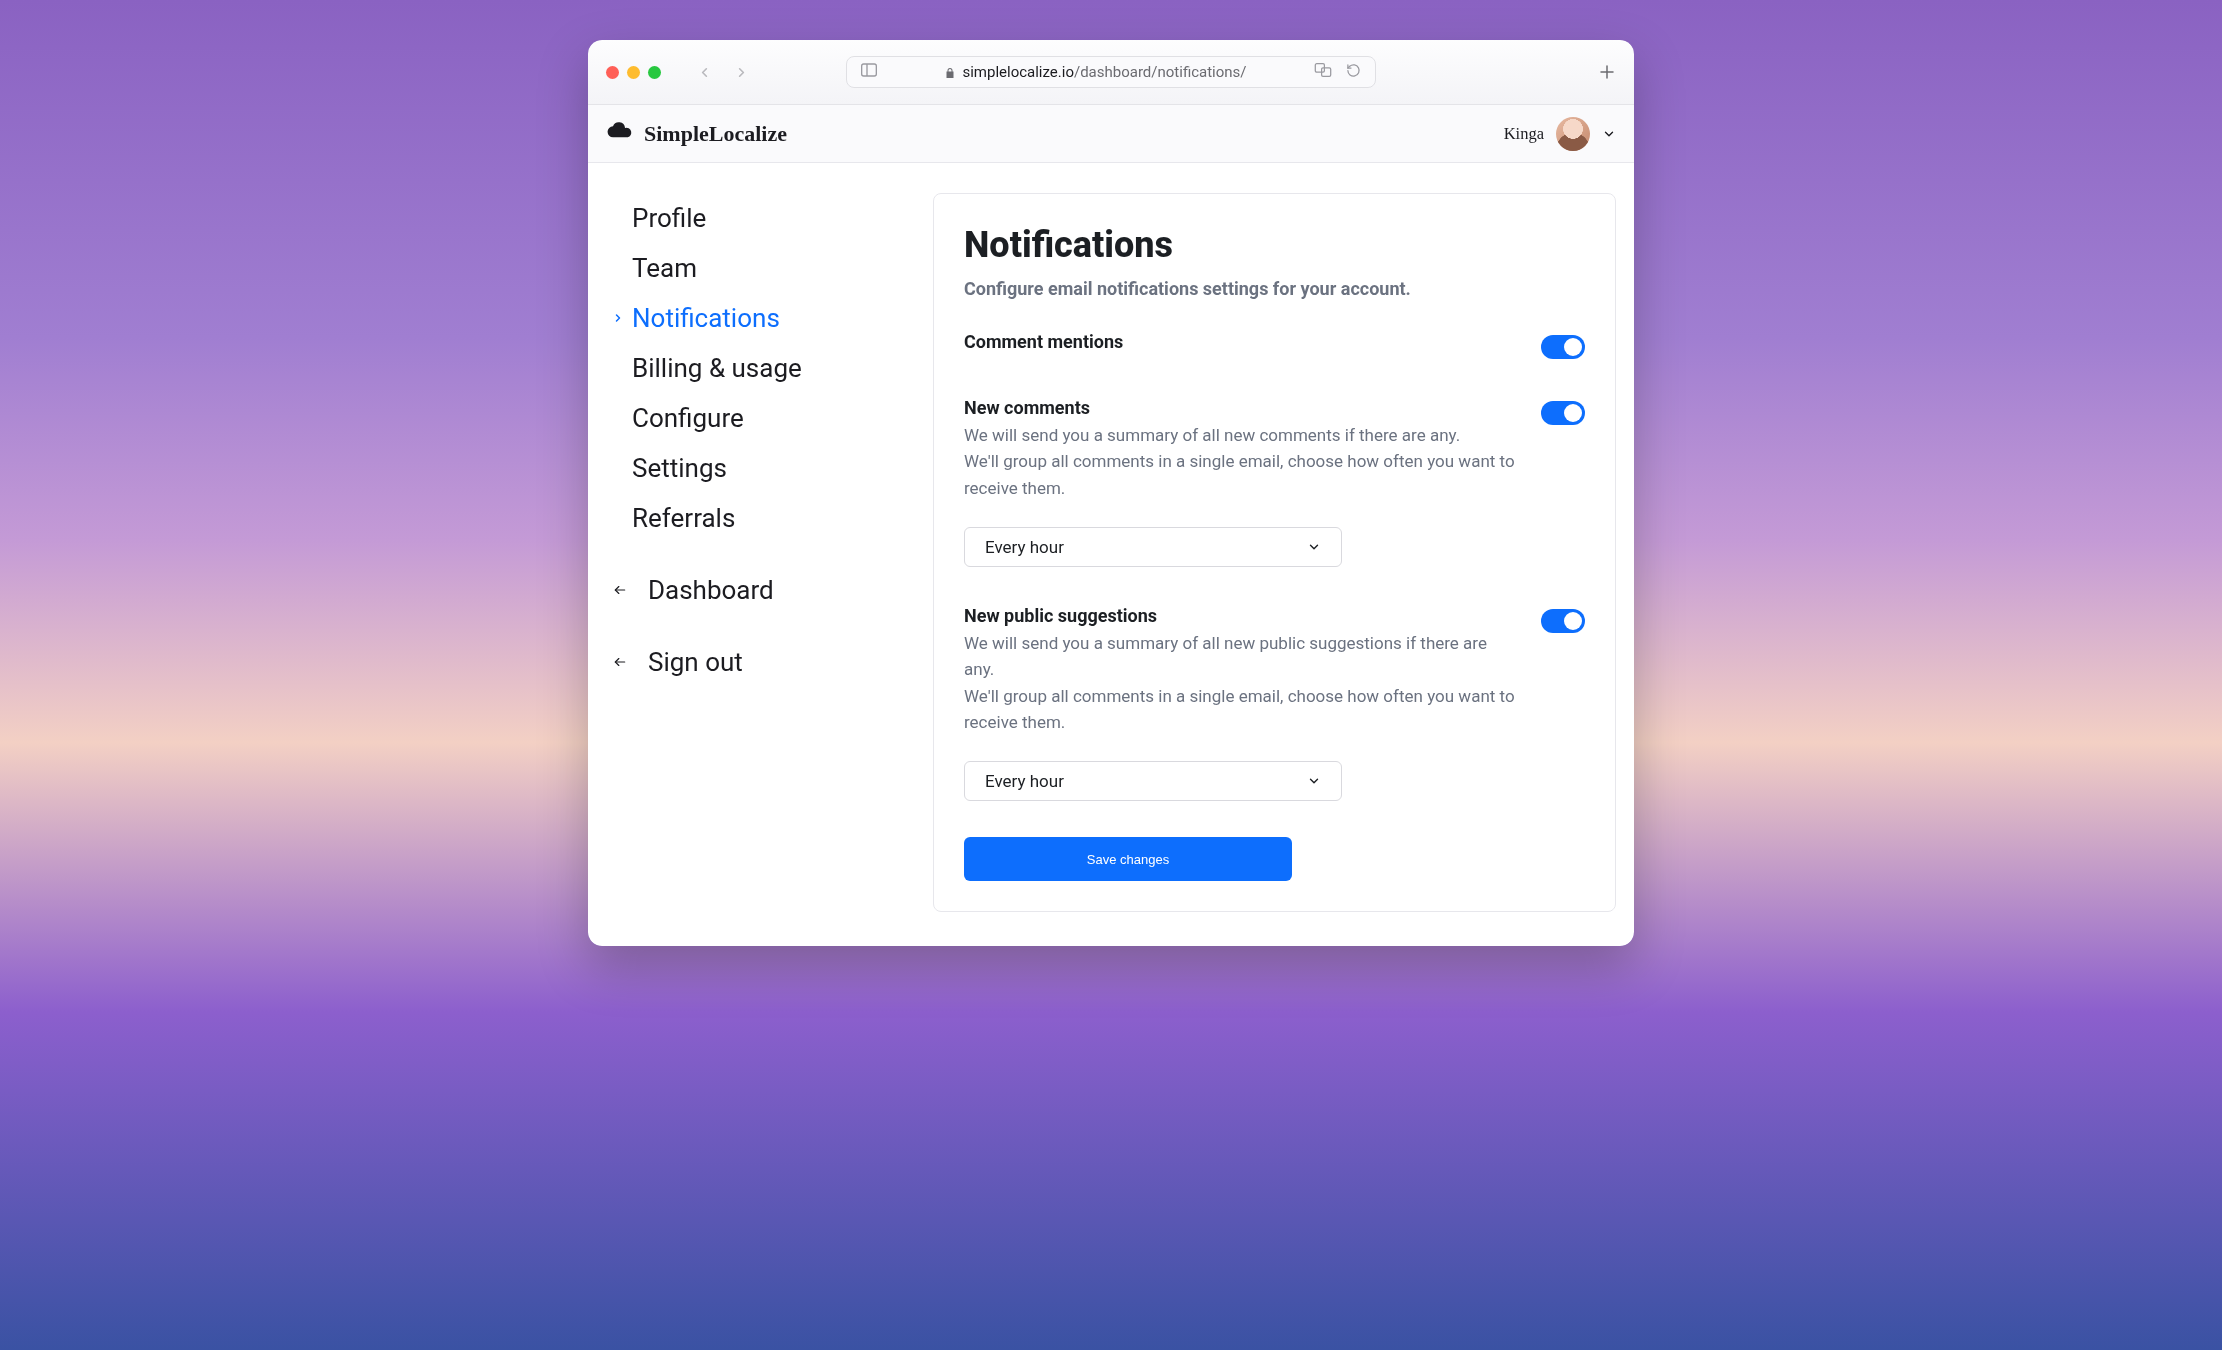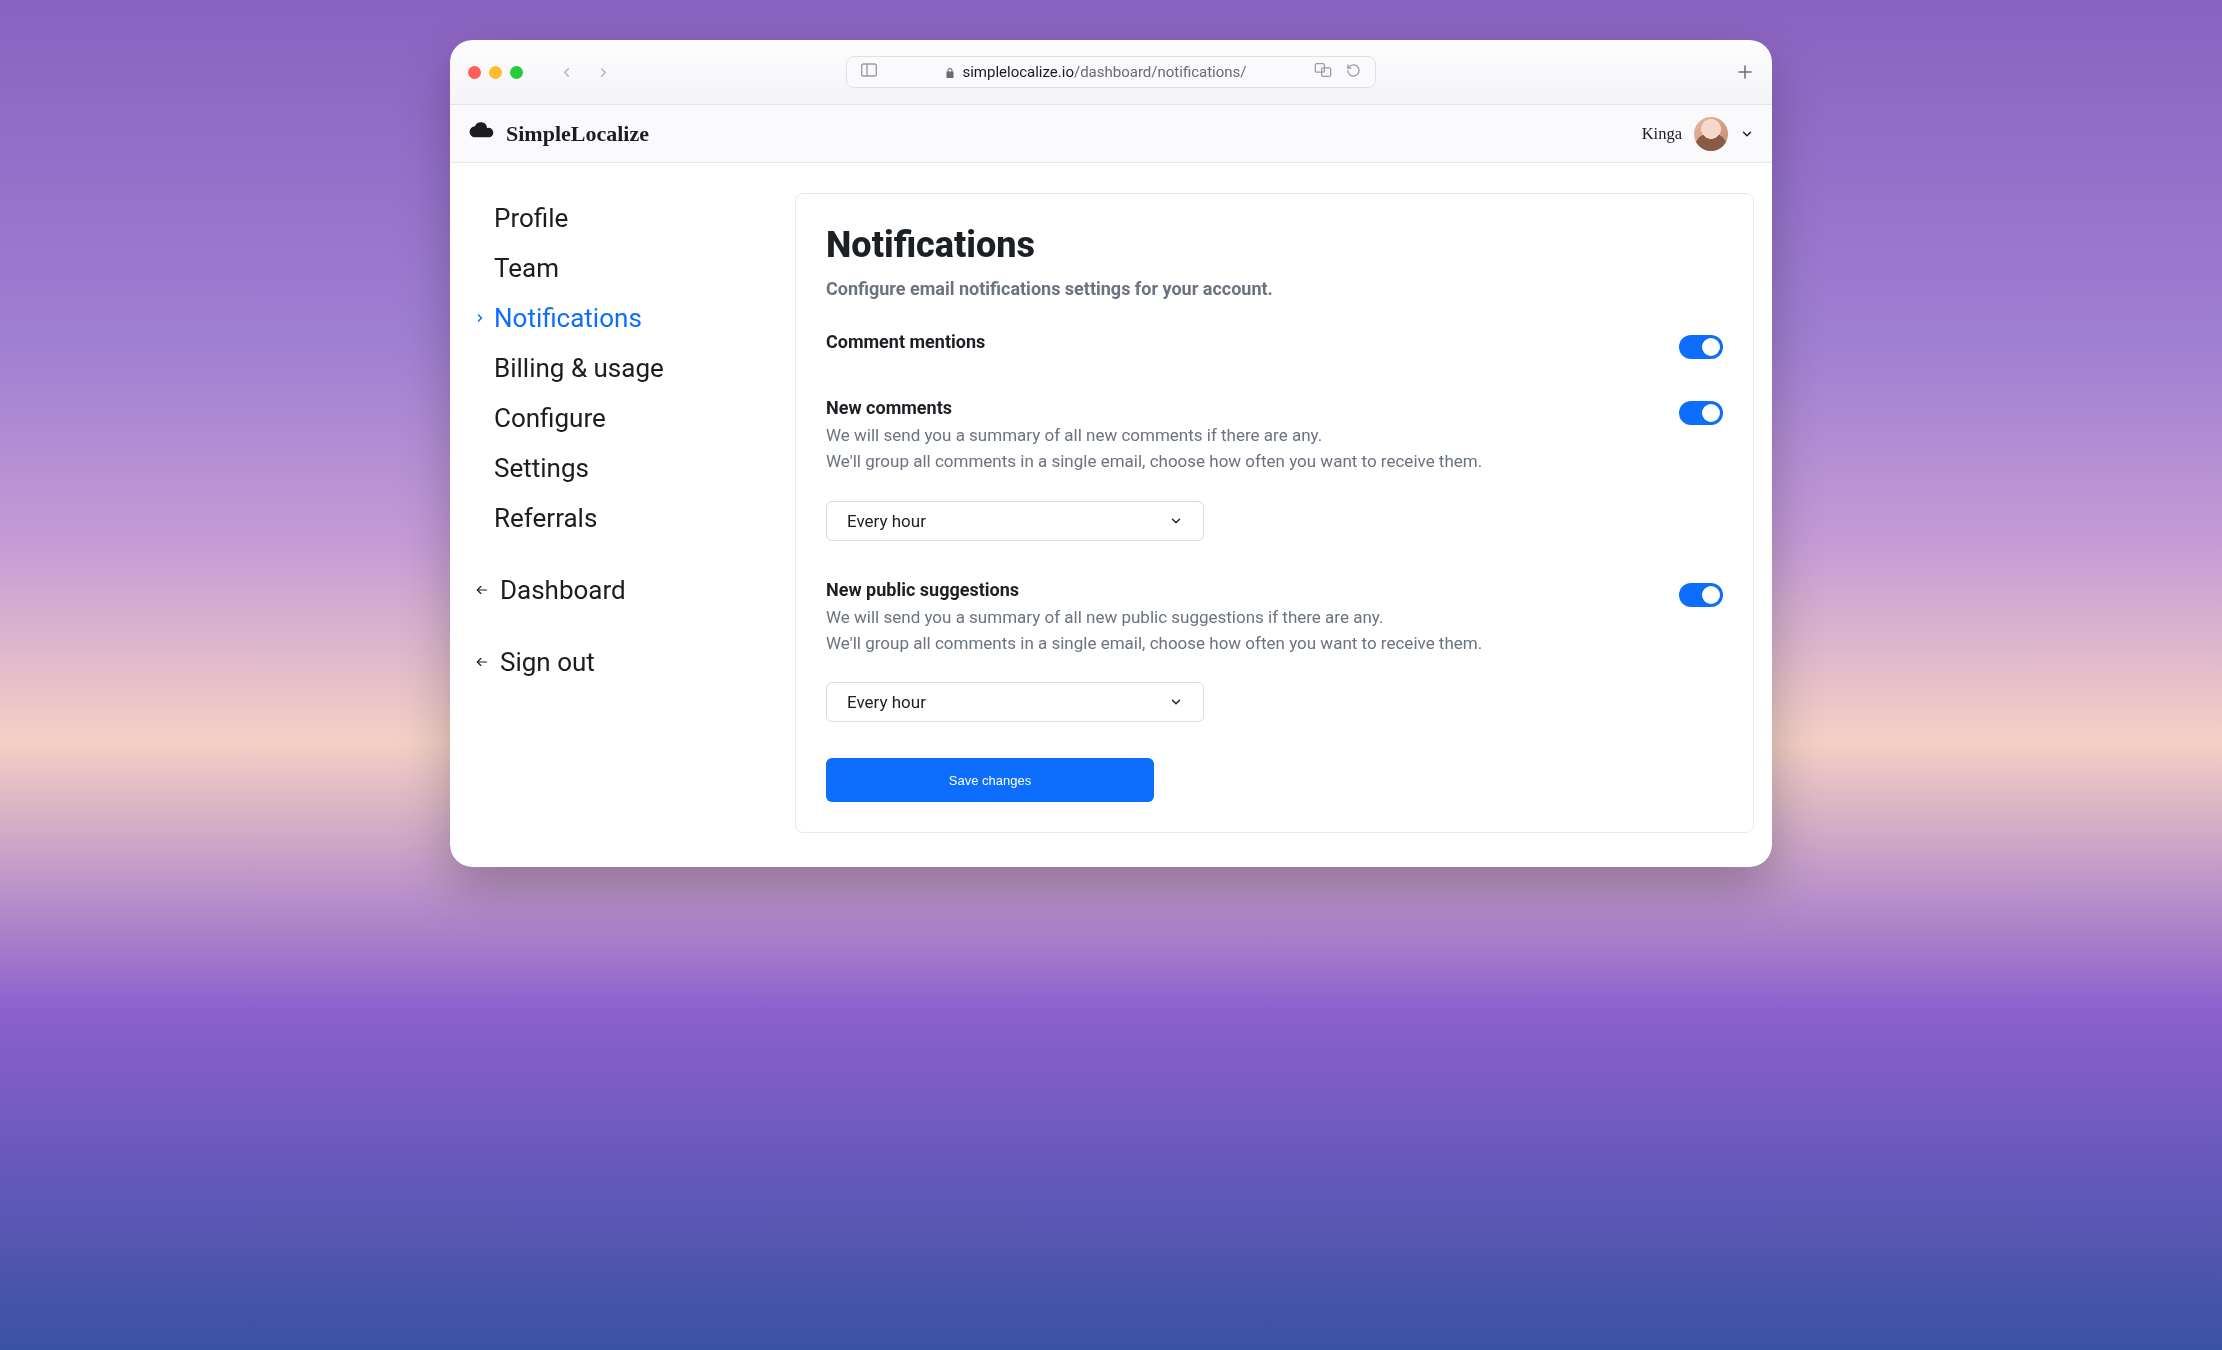--- a/index.html
+++ b/index.html
@@ -7,23 +7,23 @@
   body {
     font-family: -apple-system, BlinkMacSystemFont, "Segoe UI", Roboto, Helvetica, Arial, sans-serif;
     background: linear-gradient(180deg, #8a62c2 0%, #a07ed1 25%, #c49ad6 40%, #f3d0c4 55%, #8c5fcd 75%, #3a52a3 100%);
     display: flex;
     align-items: flex-start;
     justify-content: center;
     padding: 40px 0 0 0;
     min-height: 100vh;
   }
   .window {
-    width: 1322px;
+    width: 1046px;
     background: #4c1d95;
-    border-radius: 22px;
+    border-radius: 14px;
     overflow: hidden;
     box-shadow: 0 20px 50px rgba(0,0,0,.25);
   }
   .titlebar {
     height: 65px;
     background: linear-gradient(#fdfdfe, #f4f4f7);
     border-bottom: 1px solid #e4e4e8;
     display: flex;
     align-items: center;
     padding: 0 18px;
@@ -65,21 +65,21 @@
   .avatar::after{ content:""; position:absolute; inset:0; background:radial-gradient(circle at 50% 35%, #f6d8c8 0 35%, transparent 36%), radial-gradient(circle at 50% 95%, #8a5a45 0 45%, transparent 46%);}
   .userbox svg.chev { width:14px; height:14px; color:#1c1c21; }
 
   .content { display:flex; min-height: 640px; padding-bottom: 34px; background:#fff; }
   .sidebar { width: 345px; padding: 30px 24px; font-size:26px; color:#1c1c21; }
   .sidebar .item { display:flex; align-items:center; gap:8px; padding:10px 0; cursor:pointer; }
   .sidebar .item.active { color:#0d6efd; }
   .sidebar .item .chev { width:12px; height:12px; visibility:hidden; }
   .sidebar .item.active .chev { visibility:visible; }
   .sidebar .divider { height:22px; }
-  .sidebar .linkrow { display:flex; align-items:center; gap:10px; padding:10px 0; cursor:pointer; color:#1c1c21; }
+  .sidebar .linkrow { display:flex; align-items:center; gap:20px; padding:10px 0; cursor:pointer; color:#1c1c21; }
   .sidebar .linkrow svg { width:16px; height:14px; }
 
   .panel {
     flex:1;
     margin: 30px 18px 0 0;
     border:1px solid #e7e7ec;
     border-radius:8px;
     padding: 30px 30px 30px 30px;
   }
   .panel h1 { font-size:36px; font-weight:800; color:#1c1f23; margin-bottom:12px; }

